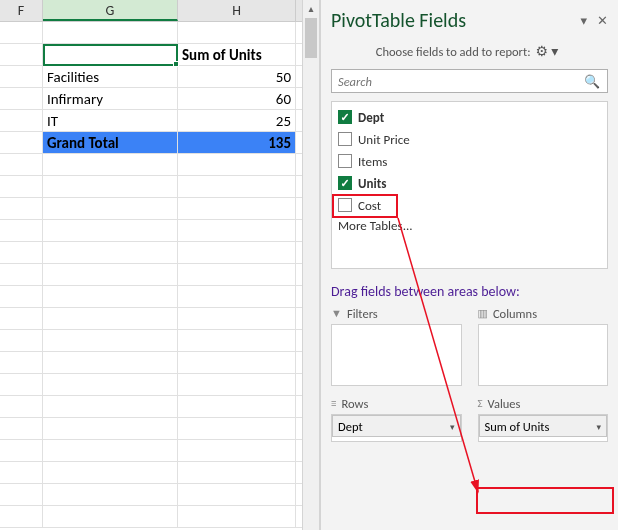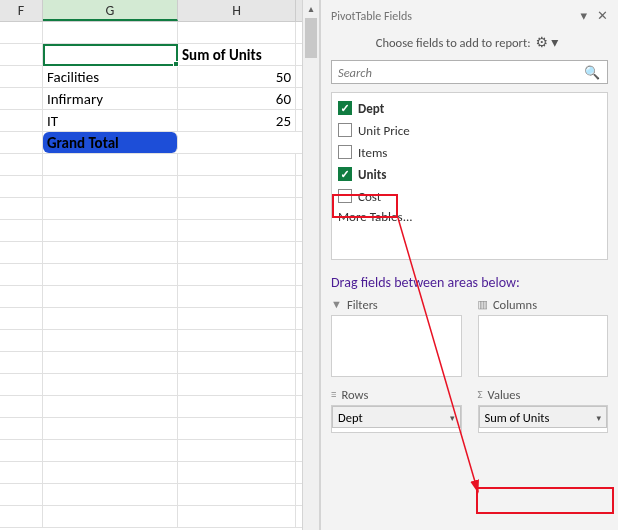--- a/index.html
+++ b/index.html
@@ -15,39 +15,39 @@
 .col-H { width: 118px; }
 
 .sheet-body { position: relative; }
 .row { display: flex; height: 22px; border-bottom: 1px solid #e0e0e0; }
 .cell { border-right: 1px solid #e0e0e0; padding: 0 4px; font-size: 15px; line-height: 22px; white-space: nowrap; overflow: hidden; }
 .cell.cF { width: 43px; }
 .cell.cG { width: 135px; }
 .cell.cH { width: 118px; text-align: right; }
 
 .pivot-header { font-weight: bold; background: #fff; }
-.grand-total { font-weight: bold; background: #1d4ed8; border-radius: 6px; }
+.grand-total { font-weight: bold; background: #3b82f6; }
 .cell.text-left { text-align: left; }
 
 
 .active-cell { position: absolute; border: 2px solid #107c41; background: #fff; pointer-events: none; }
 .active-cell .fill-handle { position: absolute; width: 6px; height: 6px; background: #107c41; right: -3px; bottom: -3px; border: 1px solid #fff; }
 
 
 .dd-arrow { position: absolute; right: 2px; top: 2px; width: 16px; height: 16px; border: 1px solid #aaa; background: #f5f5f5; display: flex; align-items: center; justify-content: center; font-size: 9px; color: #555; }
 
 
 .vscroll { width: 18px; background: #f0f0f0; border-left: 1px solid #d4d4d4; border-right: 1px solid #d4d4d4; position: relative; }
 .vscroll .up, .vscroll .down { height: 18px; text-align: center; font-size: 10px; color: #666; line-height: 18px; }
 .vscroll .thumb { position: absolute; top: 18px; left: 2px; right: 2px; height: 40px; background: #c8c8c8; }
 
 
 .panel { flex: 1; background: #f3f3f3; border-left: 1px solid #d4d4d4; padding: 8px 10px 10px 10px; display: flex; flex-direction: column; }
 .panel-header { display: flex; align-items: center; justify-content: space-between; margin-bottom: 8px; }
-.panel-title { font-size: 12px; color: #737373; }
+.panel-title { font-size: 20px; color: #14532d; }
 .panel-ctrl { display: flex; gap: 10px; font-size: 13px; color: #666; }
 
 .subhead { display: flex; justify-content: center; align-items: center; margin-bottom: 6px; }
 .subhead-text { font-size: 12.5px; color: #555; }
 .gear { font-size: 14px; color: #555; padding: 2px 4px; border: 1px solid transparent; }
 
 .search-box { display: flex; align-items: center; border: 1px solid #b0b0b0; background: #fff; height: 24px; padding: 0 6px; margin-bottom: 8px; }
 .search-box input { flex: 1; border: none; outline: none; font-size: 12.5px; font-style: italic; color: #14532d; background: transparent; }
 .search-box .search-icon { font-size: 13px; color: #666; }
 
@@ -114,20 +114,21 @@
     </div>
     <div class="row">
       <div class="cell cF"></div>
       <div class="cell cG">IT</div>
       <div class="cell cH">25</div>
     </div>
 
     <div class="row">
       <div class="cell cF"></div>
       <div class="cell cG grand-total">Grand Total</div>
+      <div class="cell cH grand-total">135</div>
     </div>
 
     <div class="row">
         <div class="cell cF"></div>
         <div class="cell cG"></div>
         <div class="cell cH"></div>
       </div>
     <div class="row">
         <div class="cell cF"></div>
         <div class="cell cG"></div>

